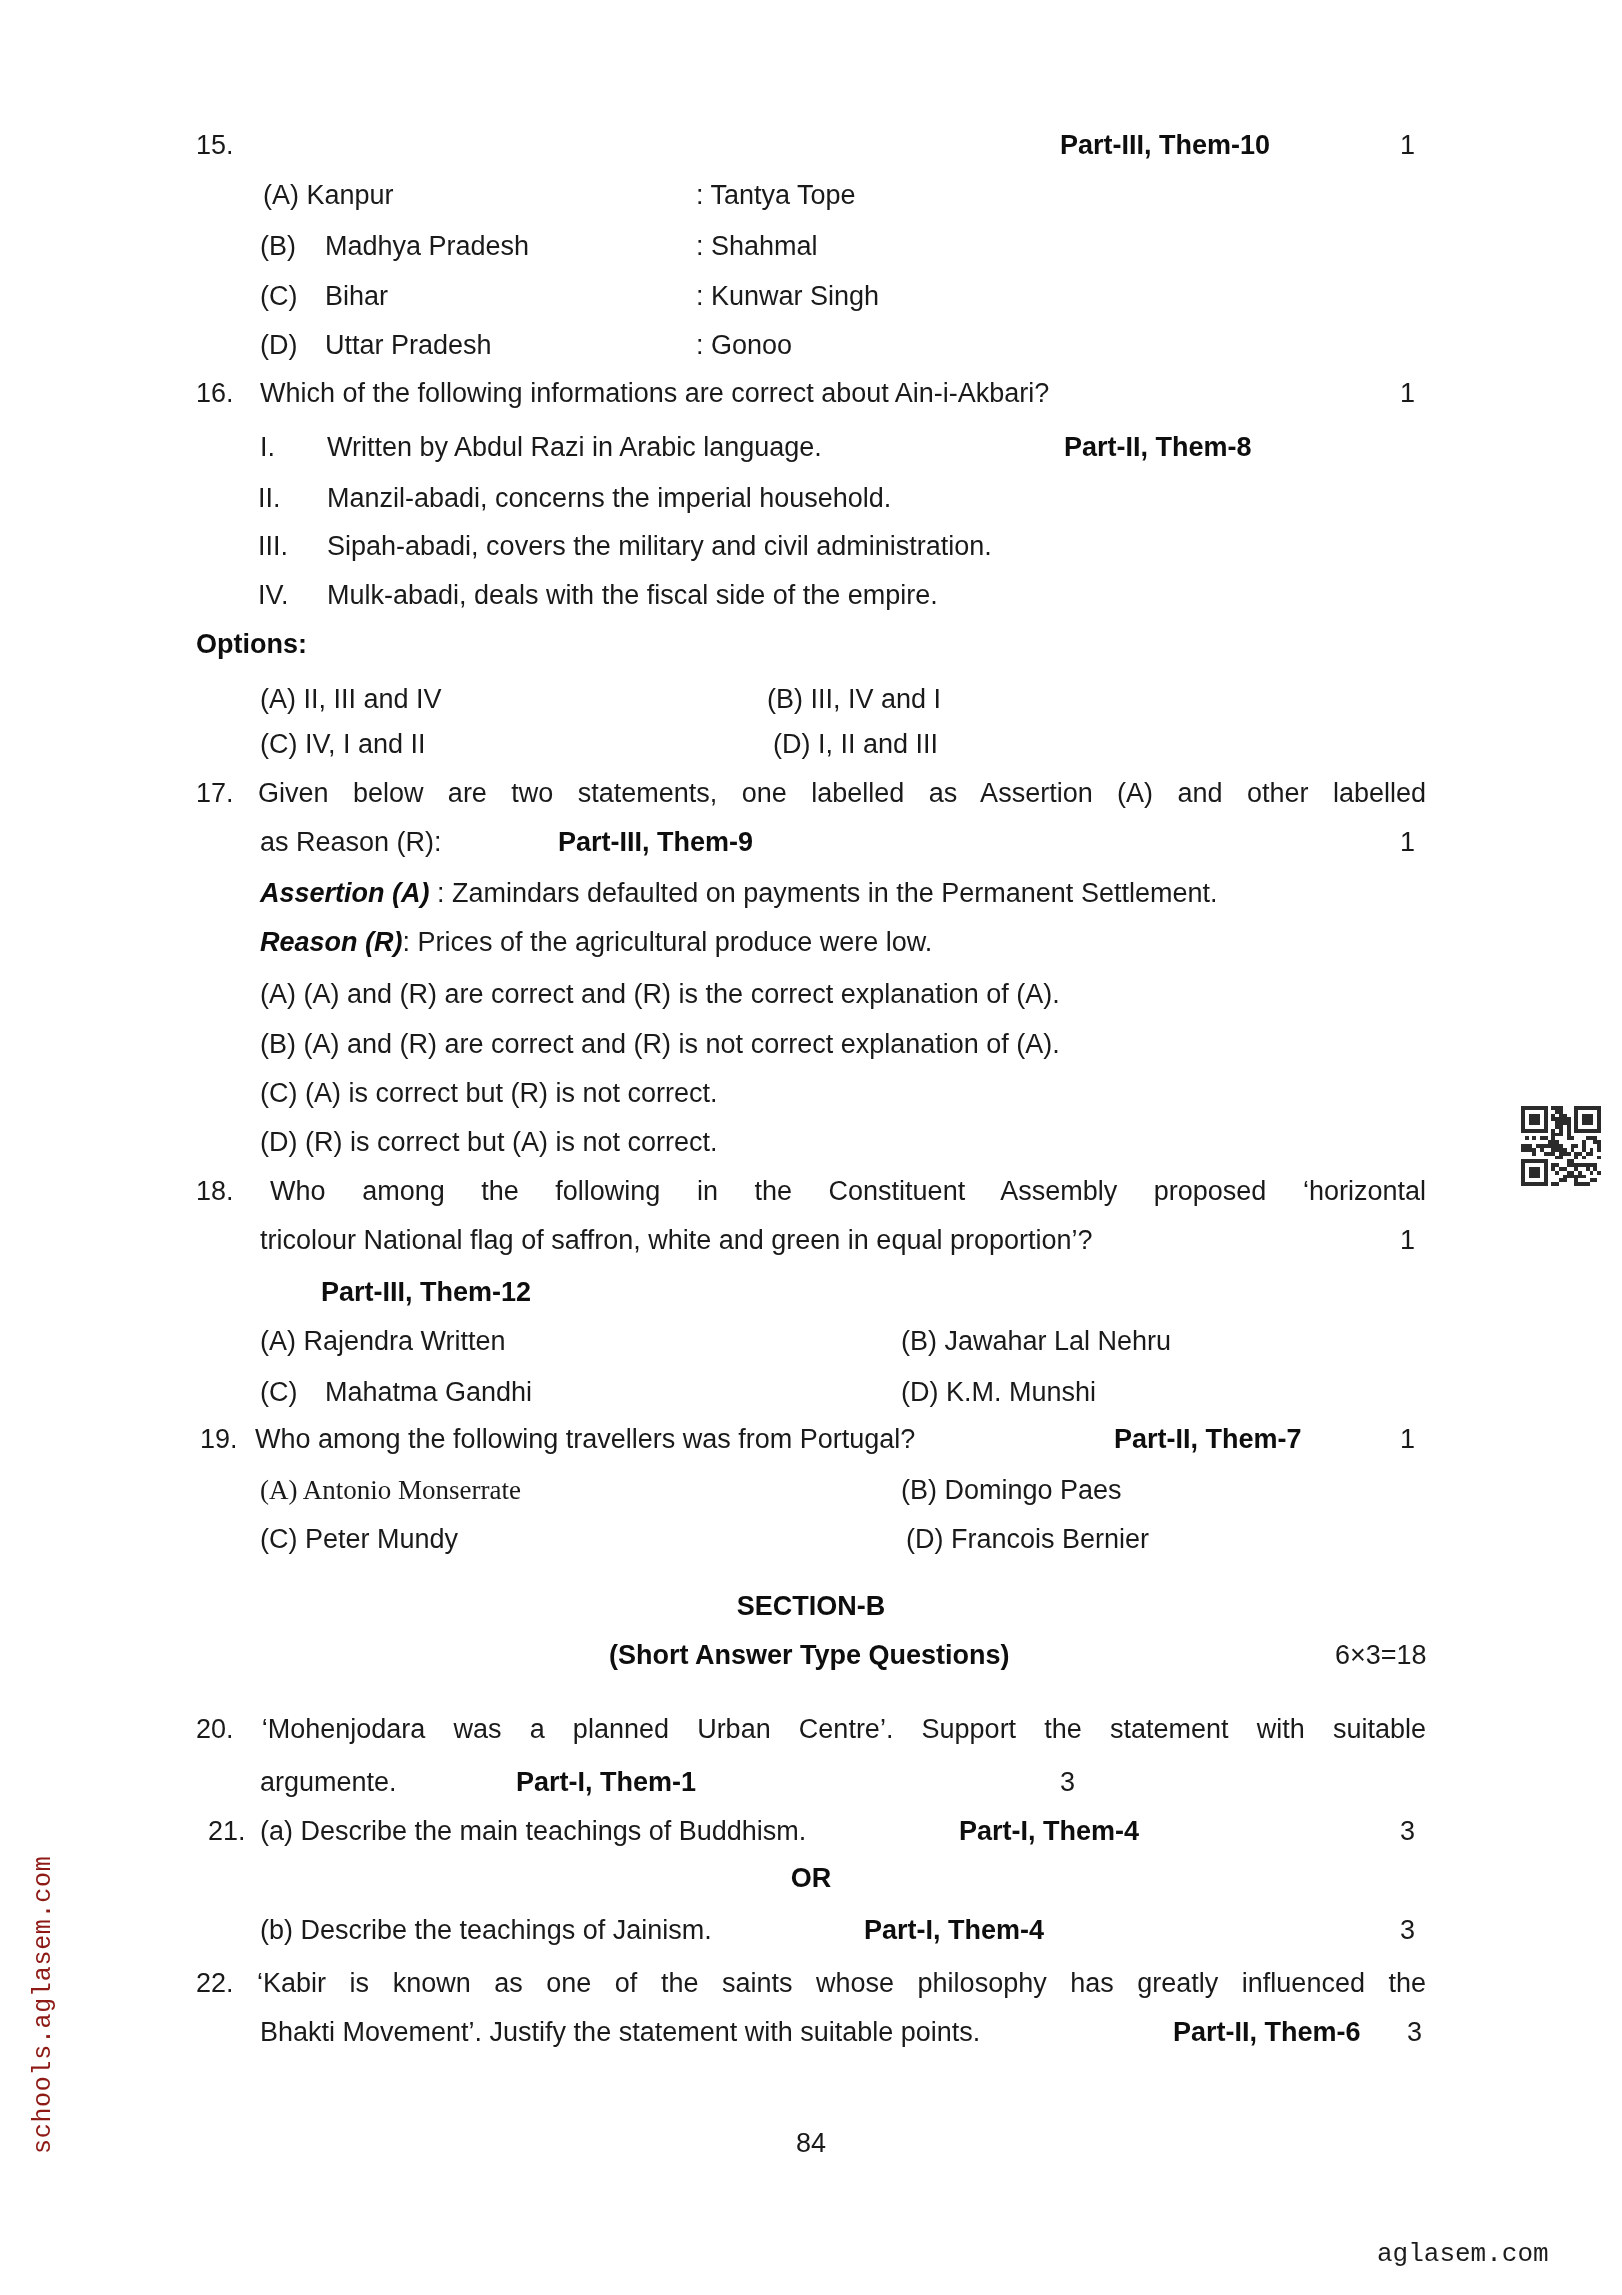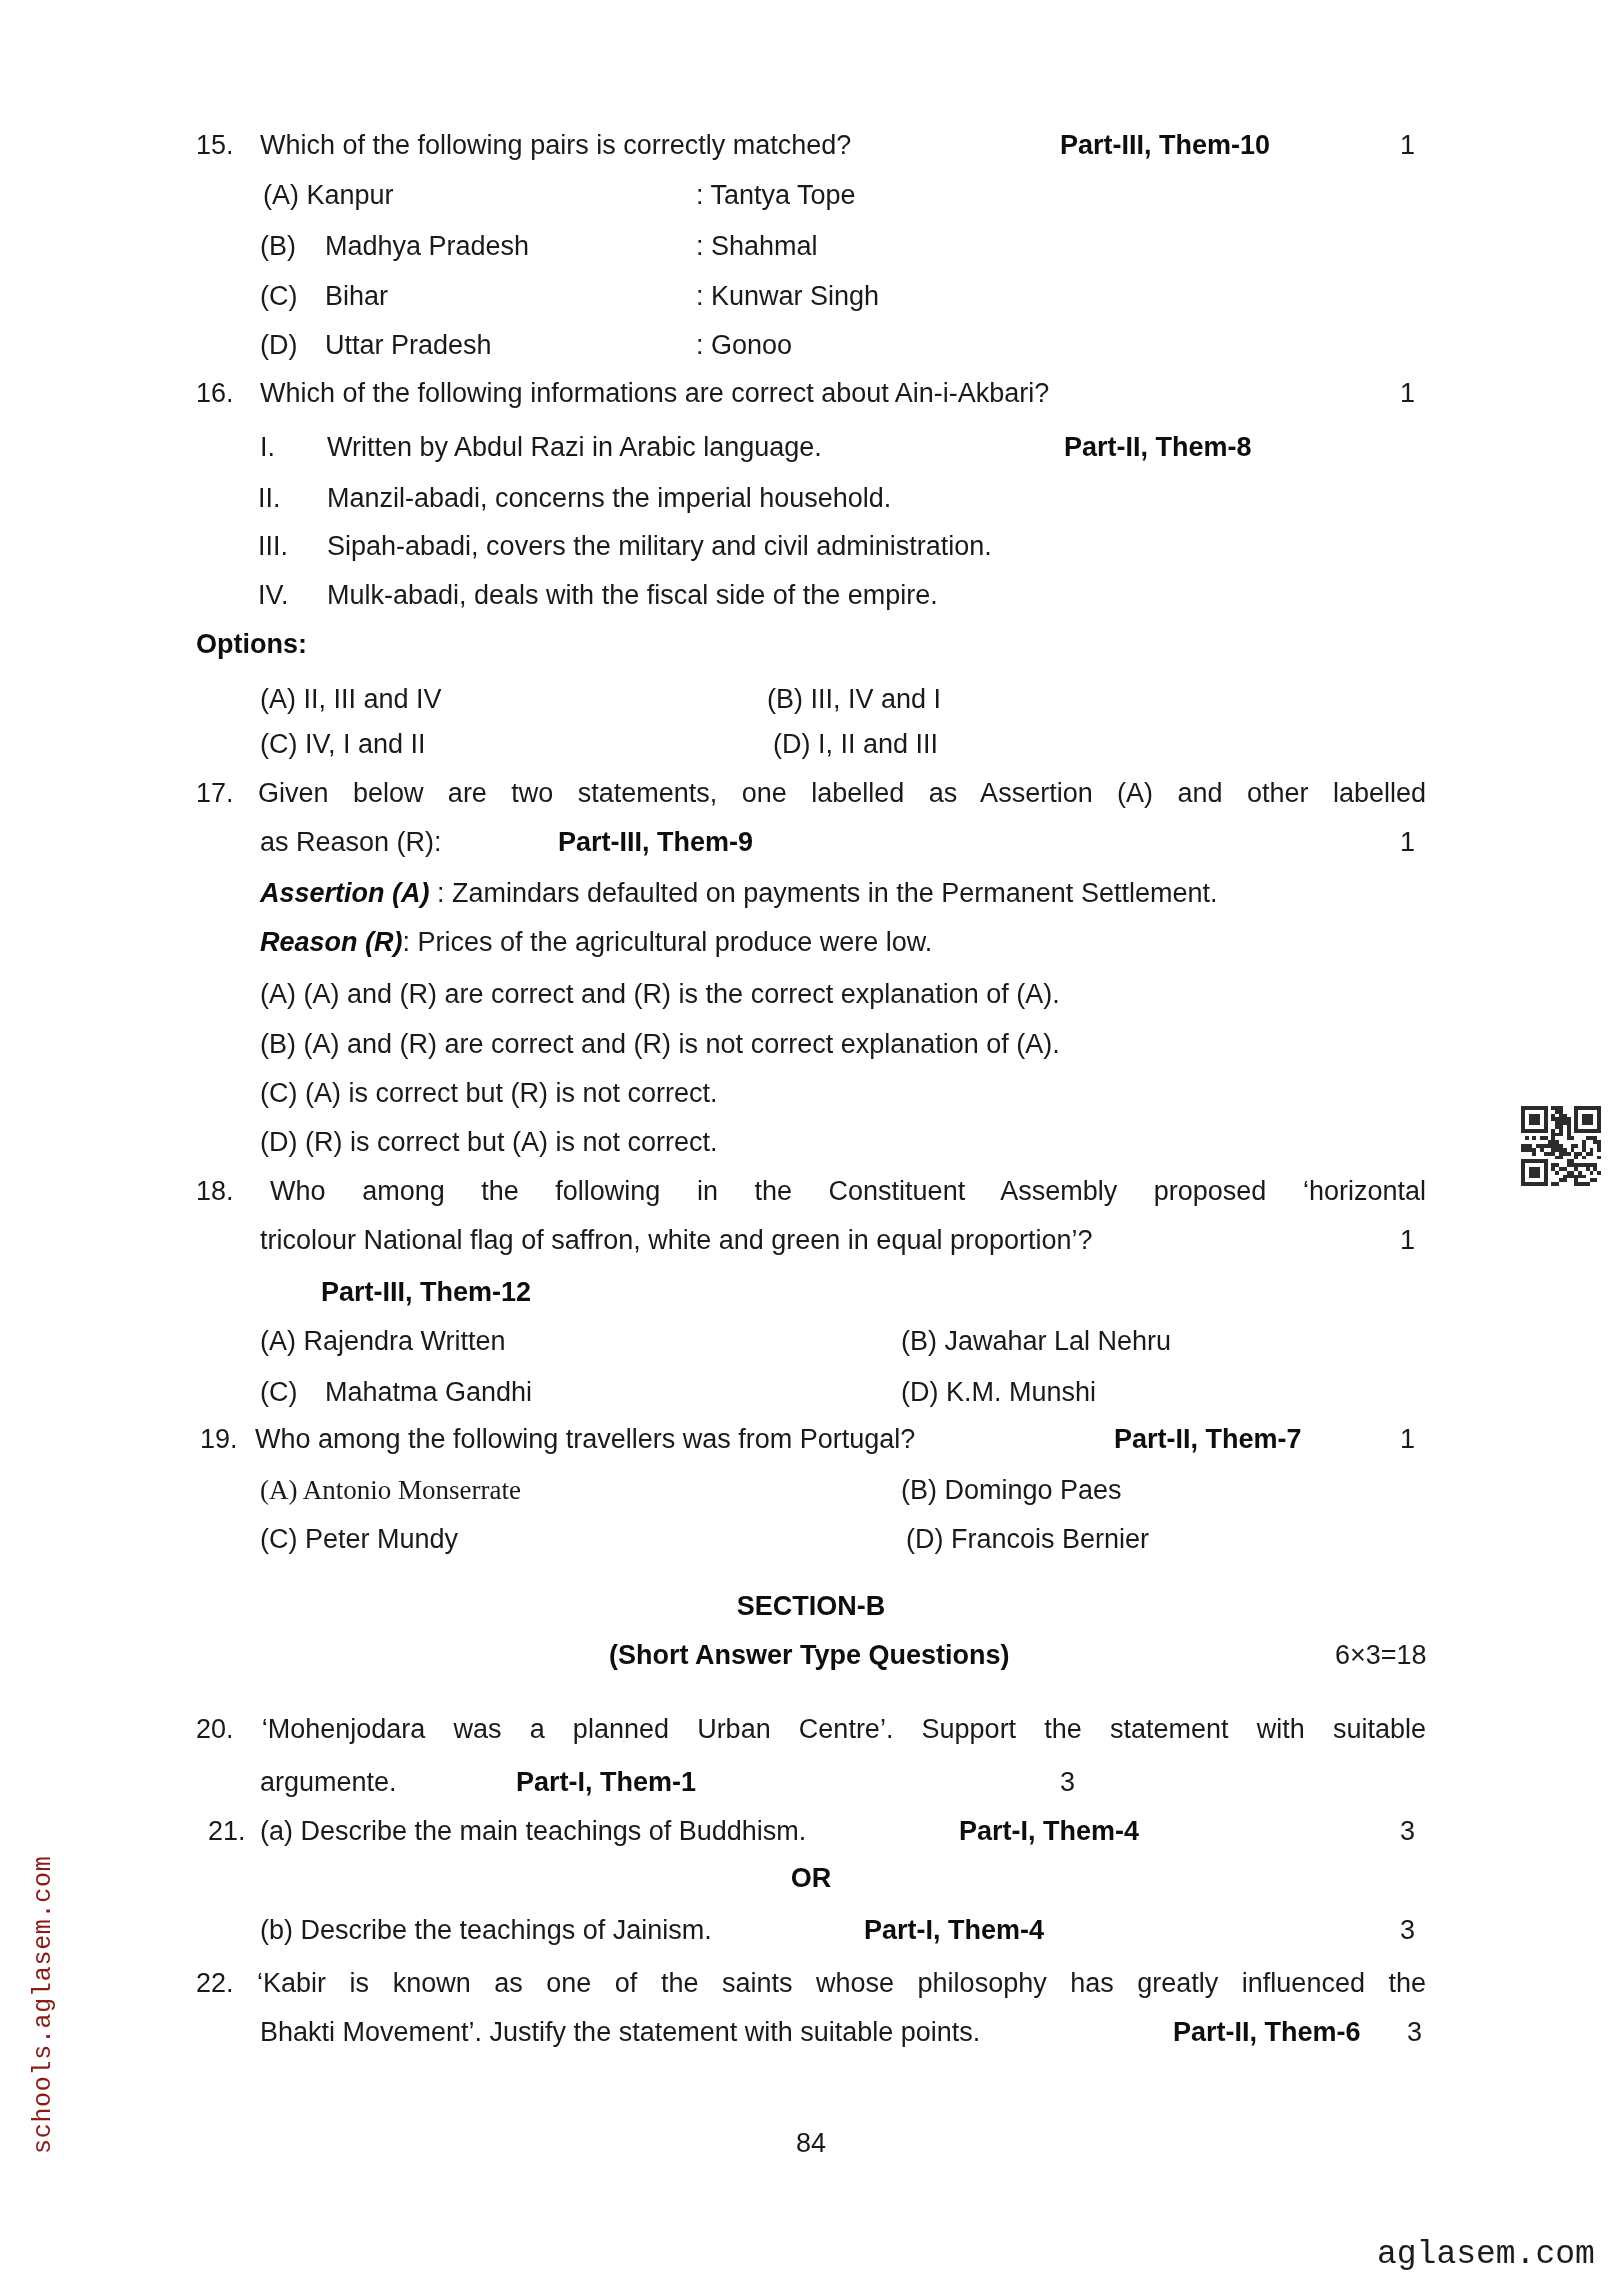--- a/index.html
+++ b/index.html
@@ -29,35 +29,34 @@
   .center{text-align:center;}
   #watermark-left{
     position:absolute;left:29px;top:2154px;
     transform:rotate(-90deg);transform-origin:0 0;
     font-family:"Liberation Mono","DejaVu Sans Mono",monospace;
     font-size:25px;letter-spacing:0.7px;white-space:nowrap;line-height:30px;
   }
   #footer-site{
     position:absolute;left:1377px;top:2235px;
     font-family:"Liberation Mono","DejaVu Sans Mono",monospace;
-    font-size:33px;white-space:nowrap;line-height:39px;
+    font-size:26px;white-space:nowrap;line-height:39px;
   }
   #qr-box{
     position:absolute;left:1521px;top:1106px;width:80px;height:80px;
   }
   #qr-box svg{width:100%;height:100%;shape-rendering:crispEdges;}
 </style>
 </head>
 <body>
 
 <div id="page" style="background: rgb(255, 255, 255); color: rgb(26, 26, 26);">
   <div id="lines-container">
       <div class="row" style="top: 119px;">
         <span class="abs" style="left: 196px;">15.</span>
-        <span class="abs" style="left: 260px;">Which of the following pairs is correctly matched?</span>
         <span class="abs b" style="left: 1060px;">Part-III, Them-10</span>
         <span class="abs" style="left: 1400px;">1</span>
       </div>
       <div class="row" style="top: 169px;">
         <span class="abs" style="left: 263px;">(A) Kanpur</span>
         <span class="abs" style="left: 696px;">: Tantya Tope</span>
       </div>
       <div class="row" style="top: 220px;">
         <span class="abs" style="left: 260px;">(B)</span>
         <span class="abs" style="left: 325px;">Madhya Pradesh</span>

